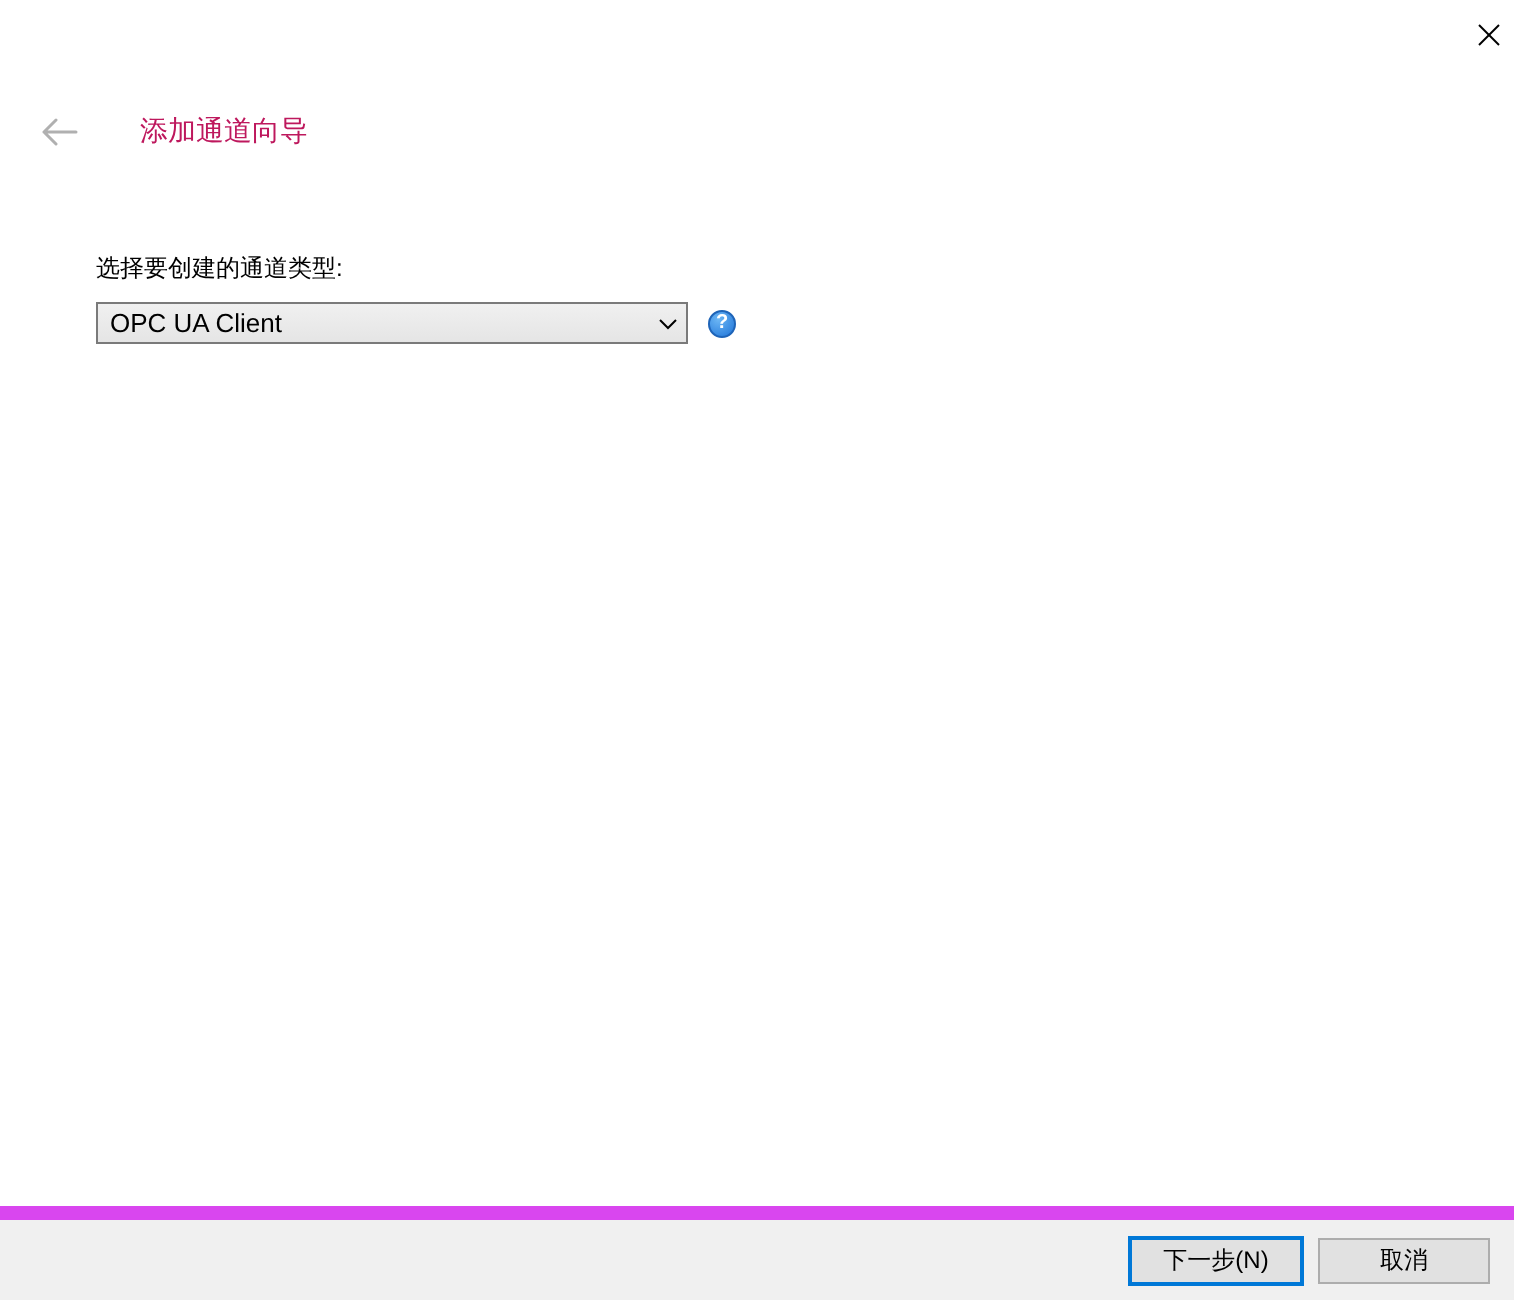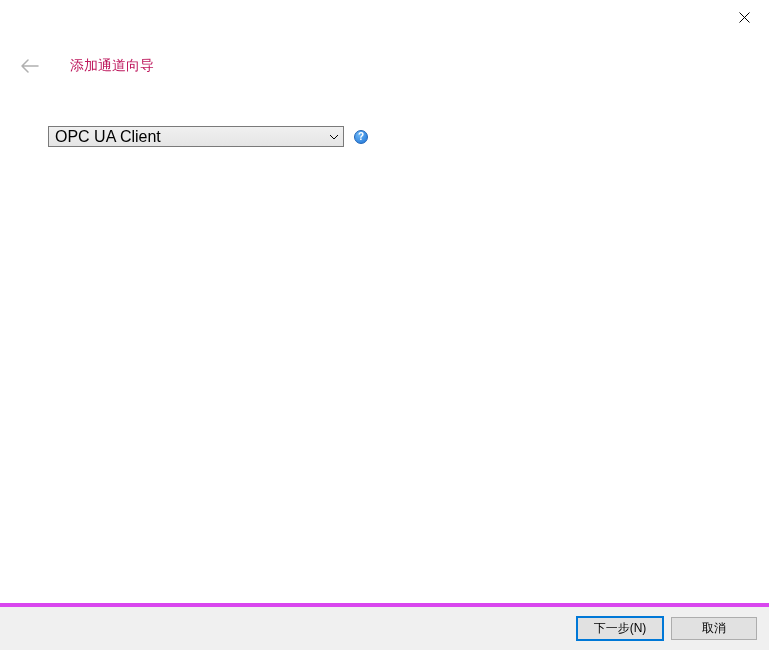--- a/index.html
+++ b/index.html
@@ -86,21 +86,21 @@
     .dropdown {
       width: 296px;
       height: 21px;
       border: 1px solid #7a7a7a;
       background: linear-gradient(to bottom, #f0f0f0, #e5e5e5);
       display: flex;
       align-items: center;
       justify-content: space-between;
       padding: 0 4px 0 6px;
       cursor: pointer;
-      font-size: 16px;
+      font-size: 13px;
       color: #000000;
     }
     .dropdown-chevron {
       width: 10px;
       height: 10px;
       display: flex;
       align-items: center;
       justify-content: center;
     }
     .help-icon {
@@ -115,23 +115,23 @@
       color: #ffffff;
       font-size: 10px;
       font-weight: bold;
       cursor: pointer;
       line-height: 1;
     }
     .footer {
       position: absolute;
       bottom: 0;
       left: 0;
-      right: 0;
+      right: 12px;
       height: 47px;
-      border-top: 4px solid #d946ef;
+      border-top: 7px solid #d946ef;
       background: #f0f0f0;
       display: flex;
       align-items: center;
       justify-content: flex-end;
       padding-right: 12px;
       gap: 8px;
     }
     .btn {
       height: 23px;
       min-width: 86px;
@@ -165,20 +165,21 @@
 <div class="header">
   <div class="back-arrow">
     <svg viewBox="0 0 18 14">
       <path d="M7 1 L1 7 L7 13 M1 7 L17 7" stroke="#b0b0b0" stroke-width="1.5" fill="none" stroke-linecap="round" stroke-linejoin="round"></path>
     </svg>
   </div>
   <div class="wizard-title">添加通道向导</div>
 </div>
 
 <div class="content">
+  <div class="prompt-label">选择要创建的通道类型:</div>
   <div class="dropdown-row">
     <div class="dropdown">
       <span>OPC UA Client</span>
       <span class="dropdown-chevron">
         <svg viewBox="0 0 10 6">
           <path d="M1 1 L5 5 L9 1" stroke="#000" stroke-width="1" fill="none"></path>
         </svg>
       </span>
     </div>
     <div class="help-icon">?</div>

